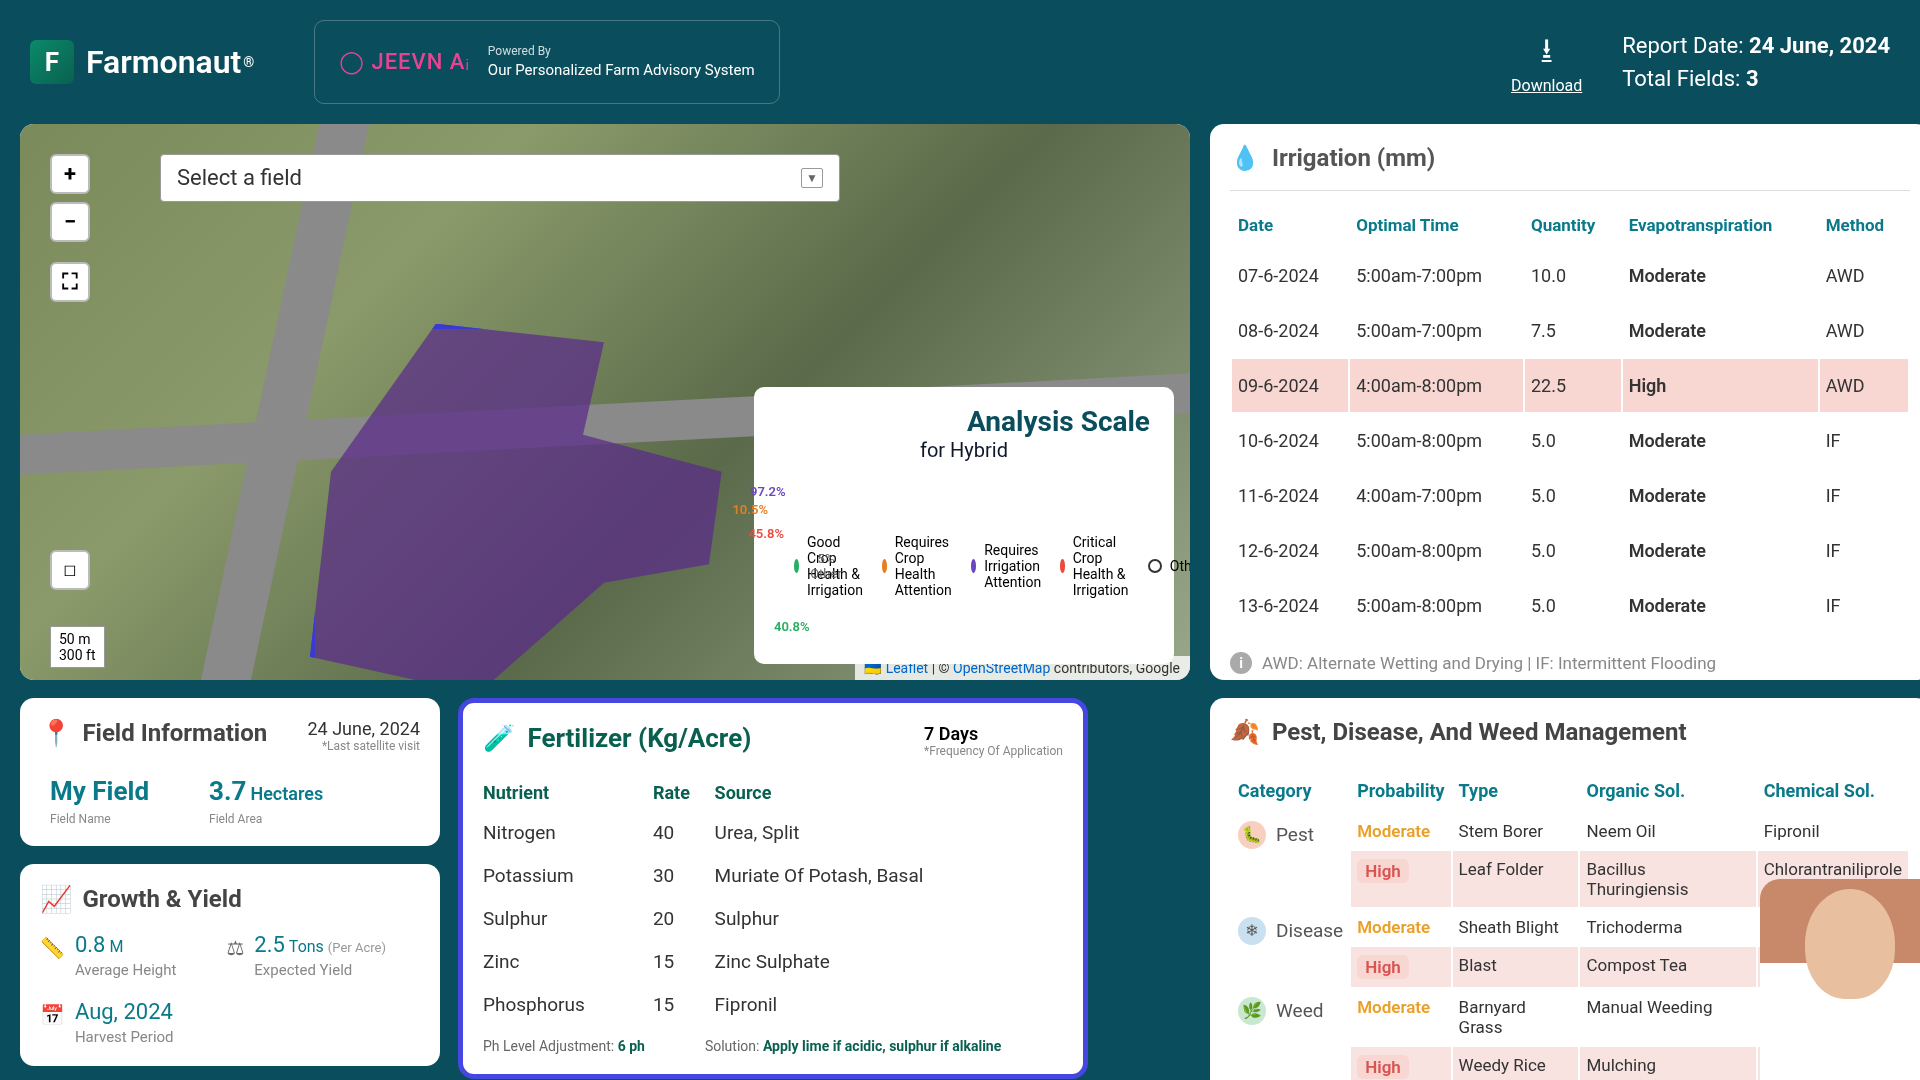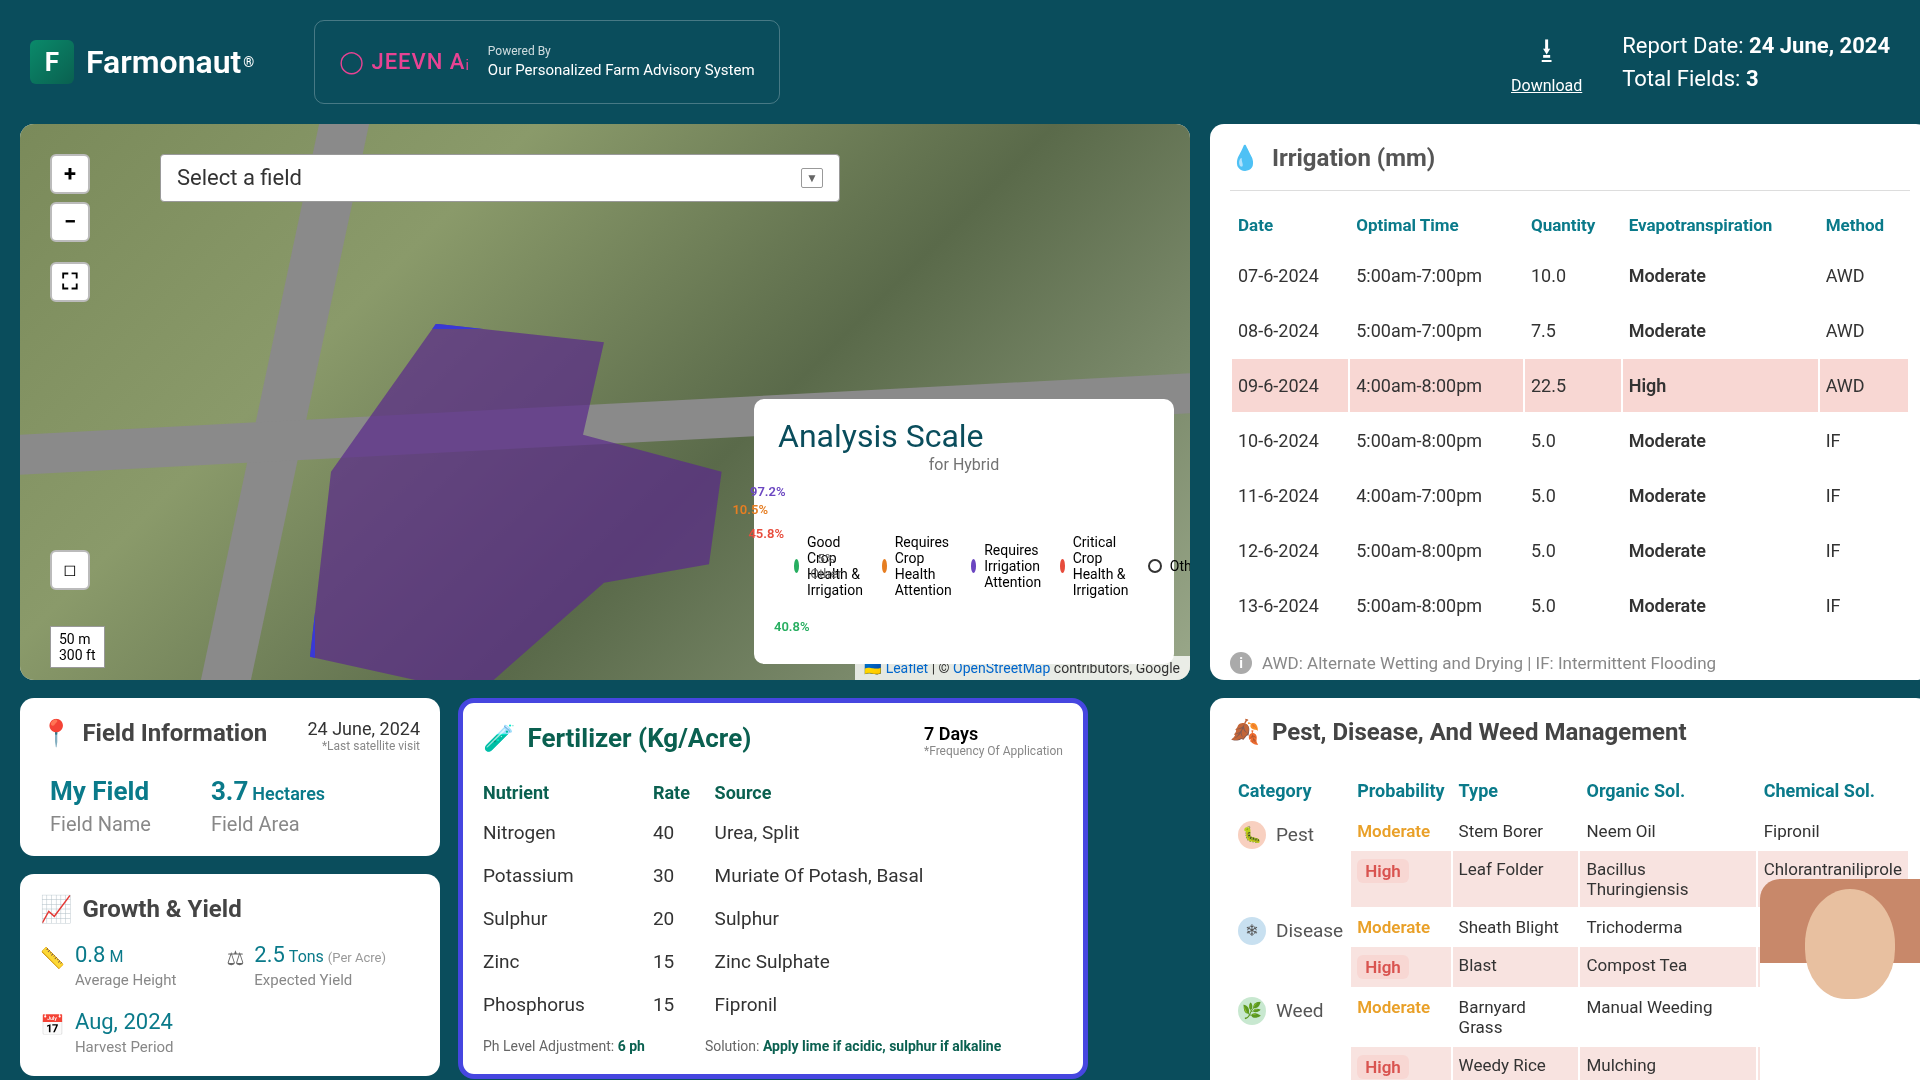--- a/index.html
+++ b/index.html
@@ -27,22 +27,22 @@
 .field-poly { position: absolute; top: 200px; left: 290px; width: 420px; height: 370px; background: rgba(90, 40, 140, 0.7); border: 5px solid #3939d6; clip-path: polygon(30% 0%, 70% 5%, 65% 30%, 98% 40%, 95% 65%, 70% 70%, 40% 100%, 0% 90%, 5% 40%); }
 .map-controls { position: absolute; top: 30px; left: 30px; display: flex; flex-direction: column; gap: 8px; z-index: 10; }
 .map-btn { width: 40px; height: 40px; background: #fff; border: 2px solid #bbb; border-radius: 6px; font-size: 22px; font-weight: bold; display: flex; align-items: center; justify-content: center; cursor: pointer; }
 .fullscreen-btn { margin-top: 12px; }
 .field-selector { position: absolute; top: 30px; left: 140px; width: 680px; height: 48px; background: #fff; border: 1px solid #999; border-radius: 4px; display: flex; align-items: center; padding: 0 16px; font-size: 22px; color: #333; cursor: pointer; z-index: 10; }
 .field-selector::after { content: '▼'; margin-left: auto; font-size: 12px; color: #666; border: 1px solid #999; padding: 2px 4px; border-radius: 2px; }
 .scale-box { position: absolute; bottom: 12px; left: 30px; background: #fff; padding: 4px 8px; font-size: 14px; border: 1px solid #999; }
 .map-attrib { position: absolute; bottom: 0; right: 0; background: rgba(255,255,255,0.8); padding: 4px 10px; font-size: 14px; color: #333; }
 .map-attrib a { color: #0066cc; }
 .legend-card { position: absolute; bottom: 16px; right: 16px; background: #fff; border-radius: 10px; padding: 18px 24px; width: 420px; }
-.legend-title { text-align: left; font-size: 32px; font-weight: 400; color: #0a4d5c; }
-.legend-sub { text-align: center; font-size: 16px; color: #737373; margin-bottom: 12px; }
+.legend-title { text-align: right; font-size: 28px; font-weight: 700; color: #0a4d5c; }
+.legend-sub { text-align: center; font-size: 20px; color: #0f172a; margin-bottom: 24px; }
 .legend-body { display: flex; align-items: center; gap: 16px; }
 .donut { position: relative; width: 160px; height: 160px; }
 .donut-rings { position: absolute; inset: 0; border-radius: 50%; background: conic-gradient(#6b46c1 0% 97%, #eee 97% 100%); }
 .donut-rings::before { content: ''; position: absolute; inset: 12px; border-radius: 50%; background: conic-gradient(#e74c3c 0% 46%, #eee 46% 100%); }
 .donut-rings::after { content: ''; position: absolute; inset: 24px; border-radius: 50%; background: conic-gradient(#e67e22 0% 11%, #eee 11% 100%); }
 .donut-inner { position: absolute; inset: 36px; border-radius: 50%; background: conic-gradient(#27ae60 0% 41%, #eee 41% 100%); }
 .donut-center { position: absolute; inset: 48px; border-radius: 50%; background: #fff; display: flex; flex-direction: column; align-items: center; justify-content: center; font-size: 13px; color: #666; }
 .donut-label { position: absolute; font-size: 13px; font-weight: 600; }
 .legend-items { display: flex; flex-direction: row; gap: 10px; font-size: 14px; }
 .legend-item { display: flex; align-items: center; gap: 8px; }
@@ -51,21 +51,21 @@
 .left-col { display: flex; flex-direction: column; gap: 18px; }
 .bottom-row { display: grid; grid-template-columns: 420px 630px; gap: 18px; }
 .section-title { display: flex; align-items: center; gap: 10px; font-size: 24px; font-weight: 700; color: #444; margin-bottom: 18px; }
 .section-icon { font-size: 26px; }
 .field-info .top { display: flex; justify-content: space-between; align-items: flex-start; }
 .field-info .date { font-size: 18px; color: #333; }
 .field-info .date-sub { font-size: 12px; color: #888; text-align: right; }
 .field-info-grid { display: flex; gap: 60px; margin-top: 10px; padding-left: 10px; }
 .field-stat .val { font-size: 26px; font-weight: 700; color: #0a7a8a; }
 .field-stat .unit { font-size: 18px; font-weight: 600; color: #0a7a8a; margin-left: 4px; }
-.field-stat .lbl { font-size: 20px; color: #888; margin-top: 6px; }
+.field-stat .lbl { font-size: 12px; color: #888; margin-top: 6px; }
 .growth-grid { display: flex; gap: 50px; margin-top: 12px; }
 .growth-row2 { margin-top: 20px; }
 .growth-item { display: flex; align-items: flex-start; gap: 10px; }
 .growth-icon { font-size: 20px; color: #666; margin-top: 4px; }
 .growth-val { font-size: 22px; font-weight: 400; color: #0a7a8a; }
 .growth-unit { font-size: 16px; color: #0a7a8a; margin-left: 4px; }
 .growth-extra { font-size: 13px; color: #999; margin-left: 4px; }
 .growth-lbl { font-size: 15px; color: #888; margin-top: 4px; }
 .fertilizer-card { border: 5px solid #4646e0; border-radius: 16px; padding: 20px; }
 .fert-head { display: flex; justify-content: space-between; align-items: flex-start; margin-bottom: 16px; }

